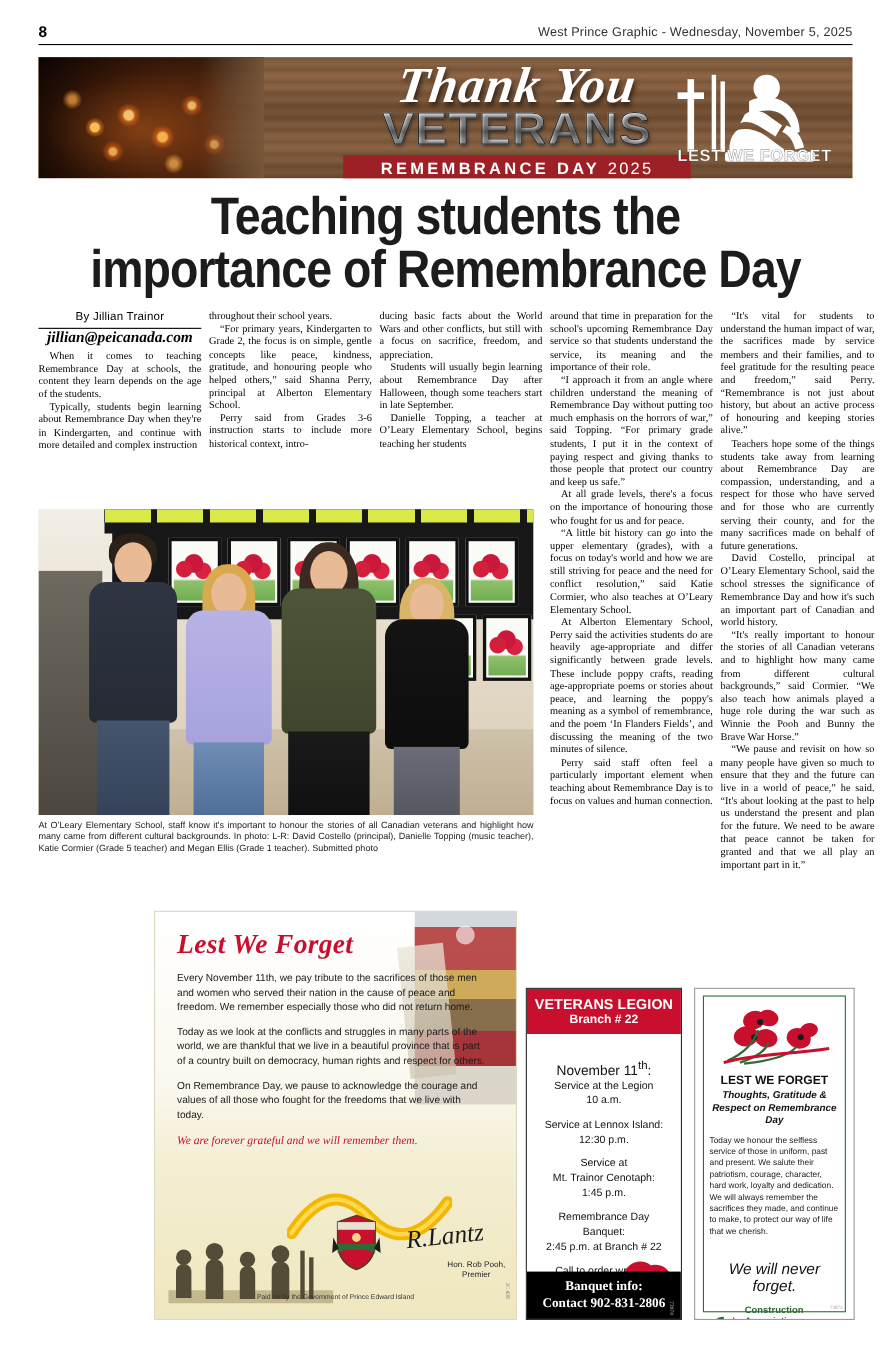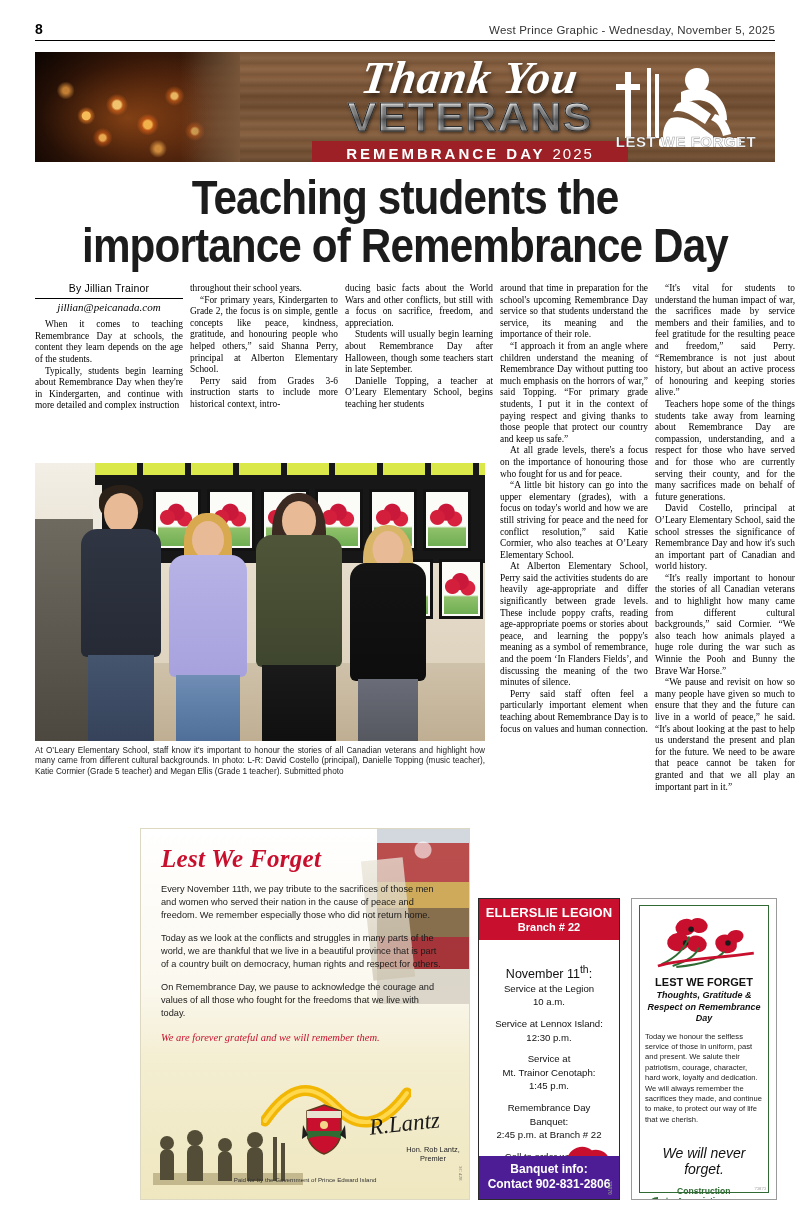--- a/index.html
+++ b/index.html
@@ -72,21 +72,21 @@
 
   
   .cols { position:relative; margin-top:14px; }
   .col { position:absolute; top:0; font-size:9.4px; line-height:11.6px;
          text-align:justify; }
   .col p { margin:0; text-indent:10px; }
   .col p.noindent { text-indent:0; }
   .byline-wrap { text-align:center; }
   .byline { font-family:"Liberation Sans", sans-serif; font-size:10.5px; letter-spacing:.2px; }
   .byline-rule { border-bottom:1px solid #000; margin:3px 0 3px; }
-  .byline-mail { font-style:italic; font-size:11px; margin-bottom:6px; }
+  .byline-mail { font-style:italic; font-size:14px; margin-bottom:6px;font-weight:bold; }
 
   .c1 { left:0;   width:148px; }
   .c2 { left:155px; width:148px; }
   .c3 { left:310px; width:148px; }
   .c4 { left:465px; width:148px; }
   .c5 { left:620px; width:140px; }
 
   
   .photo-block { position:absolute; left:35px; top:463px; width:450px; }
   .photo { position:relative; width:450px; height:278px; overflow:hidden;
@@ -152,22 +152,22 @@
      border:1px solid #2b2b2b; background:#fff; overflow:hidden; }
   .legion-head { background:#c8102e; color:#fff; text-align:center; padding:6px 4px 7px;
      font-family:"Liberation Sans", sans-serif; }
   .legion-head .l1 { font-weight:bold; font-size:13px; letter-spacing:.1px; }
   .legion-head .l2 { font-weight:bold; font-size:11px; margin-top:1px; }
   .legion-body { position:relative; text-align:center; padding:23px 6px 0;
      font-family:"Liberation Sans", sans-serif; font-size:9.6px; line-height:13.6px; color:#111; }
   .legion-body .big { font-size:12.5px; }
   .legion-body .grp { margin-bottom:8px; }
   .legion-poppy { position:absolute; right:2px; bottom:4px; width:56px; height:56px; }
-  .legion-foot { position:absolute; left:0; right:0; bottom:0; background:#4c1d95; color:#fff;
-     text-align:center; padding:6px 2px 7px; font-family:Liberation Sans, sans-serif;
+  .legion-foot { position:absolute; left:0; right:0; bottom:0; background:#000000; color:#fff;
+     text-align:center; padding:6px 2px 7px; font-family:Liberation Serif, serif;
      font-weight:bold; font-size:12px; line-height:15px; }
   .legion-code { position:absolute; right:2px; bottom:4px; font-size:5px; color:#888;
      writing-mode:vertical-rl; }
 
   
   .capei { position:absolute; left:631px; top:898px; width:146px; height:302px;
      border:1px solid #9a9a9a; background:#fff; padding:6px 7px; overflow:hidden; }
   .capei-inner { border:1px solid #2f6b33; height:100%; padding:6px 5px; position:relative; }
   .capei-poppies { height:62px; position:relative; }
   .capei-lwf { text-align:center; font-family:"Liberation Sans", sans-serif; font-weight:bold;
@@ -376,30 +376,30 @@
     <svg class="gov-crest" viewBox="0 0 46 56">
       <path d="M23 4 L40 10 V30 C40 42 32 50 23 53 C14 50 6 42 6 30 V10 Z" fill="#c8102e" stroke="#5a3b1e" stroke-width="1.5"></path>
       <rect x="6" y="10" width="34" height="7" fill="#e8e2d0"></rect>
       <path d="M6 38 C14 34 32 34 40 38 V30 H6 Z" fill="#2f6b33"></path>
       <circle cx="23" cy="24" r="4" fill="#f3d58a"></circle>
       <path d="M2 24 l-1 14 6 -4z" fill="#1d1d1d"></path>
         <path d="M44 24 l1 14 -6 -4z" fill="#1d1d1d"></path>
     </svg>
     <div class="gov-sign">R.Lantz</div>
     <div class="gov-premier">
-      <div>Hon. Rob Lantz,</div>
+      <div>Hon. Rob Pooh,</div>
       <div>Premier</div>
     </div>
     <div class="gov-paid">Paid for by the Government of Prince Edward Island</div>
     <div class="gov-code">3C 428</div>
   </div>
 
   <div class="legion">
     <div class="legion-head">
-      <div class="l1">ELLERSLIE LEGION</div>
+      <div class="l1">VETERANS LEGION</div>
       <div class="l2">Branch # 22</div>
     </div>
     <div class="legion-body">
       <div class="grp">
         <div class="big">
           <span>November 11</span><sup>th</sup><span>:</span>
         </div>
         <div>Service at the Legion</div>
         <div>10 a.m.</div>
       </div>

